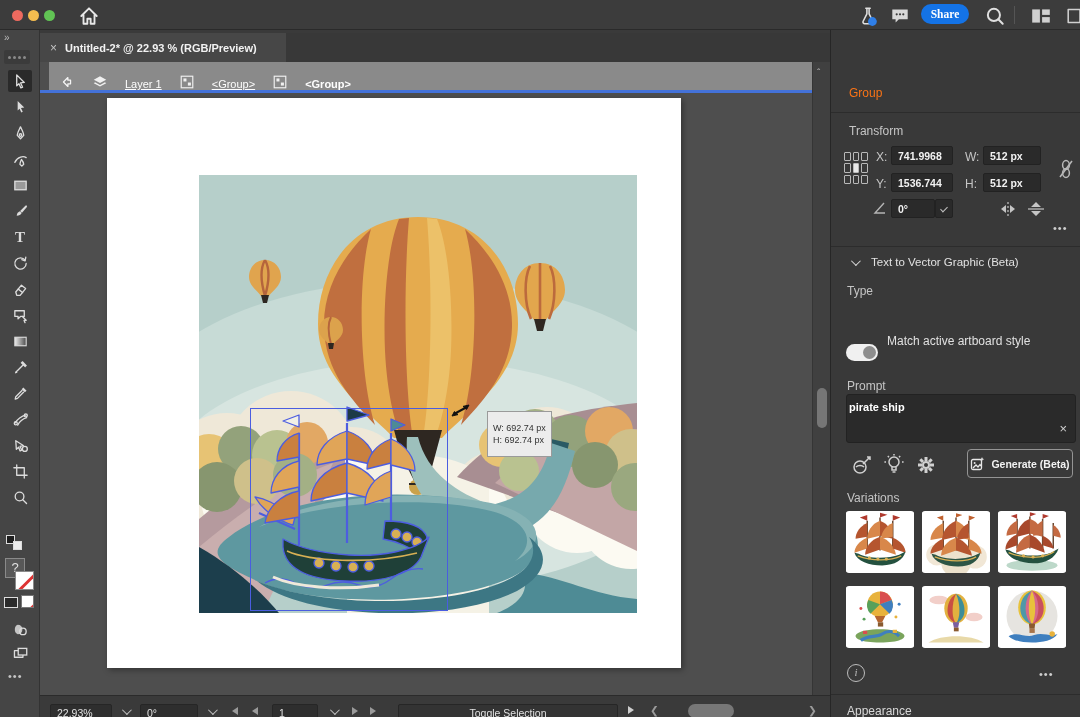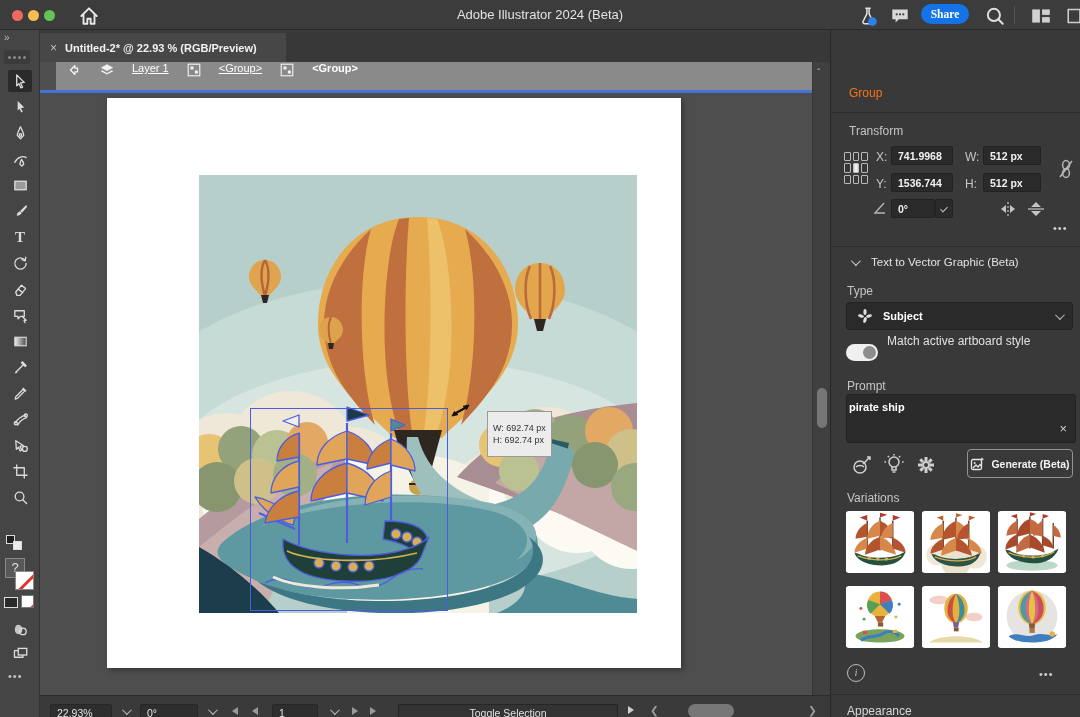--- a/index.html
+++ b/index.html
@@ -45,22 +45,22 @@
   
   .tabbar { position:absolute; left:40px; top:33px; width:790px; height:29px; background:#383838; }
   .doc-tab { position:absolute; left:0; top:0; width:246px; height:29px; background:#474747;
     display:flex; align-items:center; gap:8px; padding:0 10px; }
   .doc-tab .close { color:#c2c2c2; font-size:12px; }
   .doc-tab .label { color:#f2f2f2; font-size:11px; font-weight:bold; white-space:nowrap; }
 
   
   .canvas-area { position:absolute; left:40px; top:62px; width:772px; height:633px;
     background:#4e4e4e; overflow:hidden; }
-  .crumbbar { position:absolute; left:16px; top:0; width:772px; height:28px; background:#8a8a8a;
-    display:flex; align-items:flex-start; gap:17px; padding:0 10px; }
+  .crumbbar { position:absolute; left:9px; top:0; width:772px; height:28px; background:#8a8a8a;
+    display:flex; align-items:flex-end; gap:17px; padding:0 10px; }
   .crumbbar svg { width:16px; height:16px; }
   .crumb { color:#fdfdfd; font-size:11px; text-decoration:underline; }
   .crumb.current { font-weight:bold; text-decoration:none; }
   .blue-line { position:absolute; left:0; top:28px; width:772px; height:3px; background:#4472d9; }
   .artboard { position:absolute; left:67px; top:36px; width:574px; height:570px; background:#ffffff;
     box-shadow:2px 2px 6px rgba(0,0,0,.35); }
   .artwork { position:absolute; left:92px; top:77px; width:438px; height:438px; }
   .sel-box { position:absolute; left:210px; top:346px; width:198px; height:203px;
     border:1px solid #4a5de0; }
   .size-tip { position:absolute; left:447px; top:349px; background:#ececec; border:1px solid #9a9a9a;
@@ -131,21 +131,20 @@
 
 <div class="titlebar">
   <span class="traffic" style="left:12px;background:#ee6a5f"></span>
   <span class="traffic" style="left:28px;background:#f5bd4f"></span>
   <span class="traffic" style="left:44px;background:#61c454"></span>
   <span class="tb-icon" style="left:78px">
     <svg viewBox="0 0 20 20">
         <path d="M3 10 L10 3 L17 10 M5 9 V17 H8.5 V12.5 H11.5 V17 H15 V9" class="tstroke" style="stroke:#e8e8e8;stroke-width:1.7"></path>
       </svg>
   </span>
-  <div class="app-title">Adobe Illustrator 2024 (Beta)</div>
   <span class="tb-icon" style="left:857px">
     <svg viewBox="0 0 20 20">
         <path d="M8 3 H12 M9 3 V8 L5.5 15 A1.5 1.5 0 0 0 7 17 H13 A1.5 1.5 0 0 0 14.5 15 L11 8 V3" class="tstroke" style="stroke:#e0e0e0"></path>
         <circle cx="14" cy="15" r="4" fill="#2f7fe8"></circle>
       </svg>
   </span>
   <span class="tb-icon" style="left:889px">
     <svg viewBox="0 0 20 20">
         <path d="M3 4 H17 V13 H9 L6 16 V13 H3 Z" fill="#d8d8d8"></path>
         <circle cx="7" cy="8.5" r="1" fill="#3c3c3c"></circle>
@@ -577,32 +576,20 @@
         <path d="M4 6 L14 6 L9 1 Z M4 10 L14 10 L9 15 Z" fill="#c5c5c5"></path>
       </svg>
   </div>
   <div class="dots" style="position:absolute;left:222px;top:192px">•••</div>
   <div class="pdivider" style="top:216px"></div>
 
   <span class="chev" style="position:absolute;left:20px;top:229px;border-color:#d8d8d8"></span>
   <div class="plabel" style="left:40px;top:226px;color:#e2e2e2;font-size:11.5px">Text to Vector Graphic (Beta)</div>
 
   <div class="plabel" style="left:16px;top:254px">Type</div>
-  <div class="dd-box" style="top:272px">
-    <svg width="16" height="16" viewBox="0 0 16 16">
-      <g fill="#e0e0e0">
-          <ellipse cx="8" cy="4" rx="1.6" ry="3"></ellipse>
-          <ellipse cx="8" cy="12" rx="1.6" ry="3" transform="rotate(20 8 12)"></ellipse>
-          <ellipse cx="4" cy="8" rx="3" ry="1.6" transform="rotate(15 4 8)"></ellipse>
-          <ellipse cx="12" cy="8" rx="3" ry="1.6" transform="rotate(-15 12 8)"></ellipse>
-        </g>
-    </svg>
-    <span class="val">Subject</span>
-    <span class="chev"></span>
-  </div>
 
   <div class="toggle" style="top:314px">
       <span class="knob"></span>
     </div>
   <div class="plabel" style="left:56px;top:304px;color:#e0e0e0">Match active artboard style</div>
 
   <div class="plabel" style="left:16px;top:349px">Prompt</div>
   <div class="prompt-box" style="top:364px">
     <span>pirate ship</span>
     <span class="prompt-clear">×</span>

